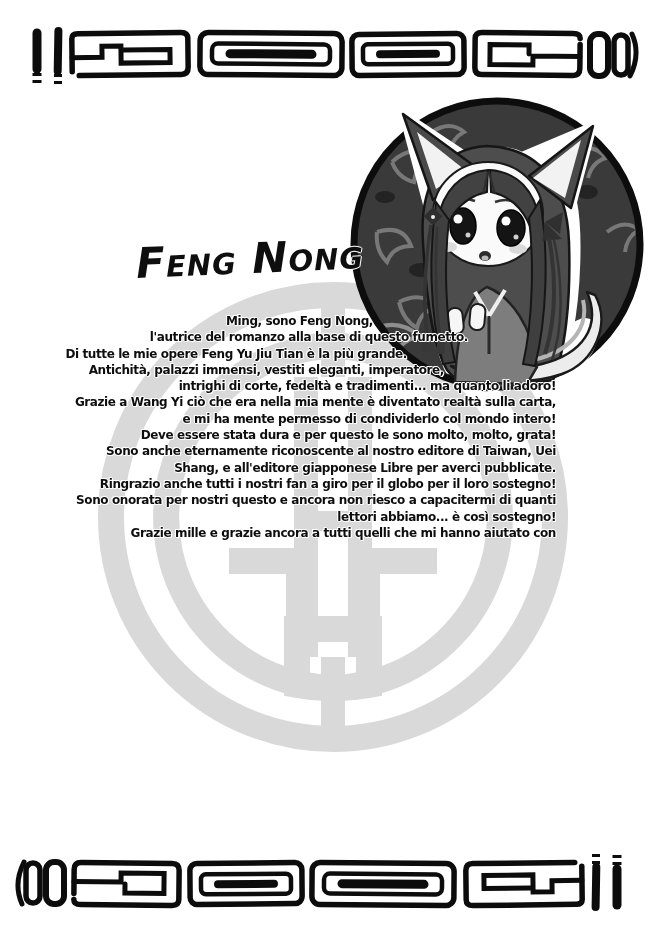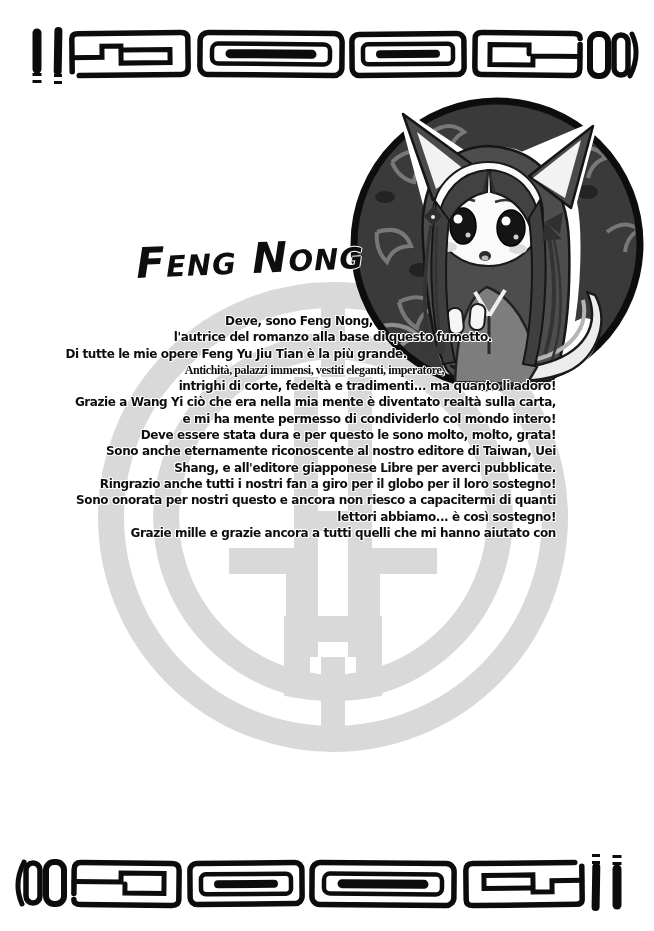--- a/index.html
+++ b/index.html
@@ -13,23 +13,23 @@
   .title{position:absolute;left:136px;top:234px;font-size:42px;font-weight:bold;
          font-style:italic;font-variant:small-caps;letter-spacing:1px;color:#0e0e0e;
          transform:rotate(-2.5deg);white-space:nowrap;
          text-shadow:1px 0 0 #fff,-1px 0 0 #fff,0 1px 0 #fff,0 -1px 0 #fff;}
   .letter{position:absolute;left:18px;top:313px;width:538px;text-align:right;
           font-size:12px;font-weight:bold;letter-spacing:-0.4px;line-height:16.3px;
           color:#0e0e0e;}
   .letter .ln{white-space:nowrap;
           text-shadow:1px 0 0 #fff,-1px 0 0 #fff,0 1px 0 #fff,0 -1px 0 #fff,1px 1px 0 #fff,-1px -1px 0 #fff;}
   .letter .ln:nth-child(1){padding-right:183px;}
-  .letter .ln:nth-child(2){padding-right:64px;}
+  .letter .ln:nth-child(2){padding-right:88px;}
   .letter .ln:nth-child(3){padding-right:149px;}
-  .letter .ln:nth-child(4){padding-right:112px;font-family:Liberation Serif, serif;}
+  .letter .ln:nth-child(4){padding-right:112px;}
   svg{display:block;width:100%;height:100%;}
 </style>
 </head>
 <body>
 
 <div class="page">
 
   <div class="border top">
     <svg viewBox="0 0 630 62" fill="none" stroke="#0c0c0c">
       <path d="M 25,9 V 45" stroke-width="9" stroke-linecap="round"></path>
@@ -150,21 +150,21 @@
       <path d="M 208,130 L 226,120 L 223,142 Z" fill="#303030"></path>
       <path d="M 208,130 L 225,147 L 205,149 Z" fill="#303030"></path>
       <path d="M 212,146 C 220,190 218,230 208,262" fill="none" stroke="#343434" stroke-width="4"></path>
       <path d="M 217,148 C 227,195 225,240 215,268" fill="none" stroke="#343434" stroke-width="2.5"></path>
     </svg>
   </div>
 
   <div class="title">Feng Nong</div>
 
   <div class="letter">
-    <div class="ln">Deve, sono Feng Nong,</div>
+    <div class="ln">Ming, sono Feng Nong,</div>
     <div class="ln">l'autrice del romanzo alla base di questo fumetto.</div>
     <div class="ln">Di tutte le mie opere Feng Yu Jiu Tian è la più grande.</div>
     <div class="ln">Antichità, palazzi immensi, vestiti eleganti, imperatore,</div>
     <div class="ln">intrighi di corte, fedeltà e tradimenti... ma quanto li adoro!</div>
     <div class="ln">Grazie a Wang Yi ciò che era nella mia mente è diventato realtà sulla carta,</div>
     <div class="ln">e mi ha mente permesso di condividerlo col mondo intero!</div>
     <div class="ln">Deve essere stata dura e per questo le sono molto, molto, grata!</div>
     <div class="ln">Sono anche eternamente riconoscente al nostro editore di Taiwan, Uei</div>
     <div class="ln">Shang, e all'editore giapponese Libre per averci pubblicate.</div>
     <div class="ln">Ringrazio anche tutti i nostri fan a giro per il globo per il loro sostegno!</div>

